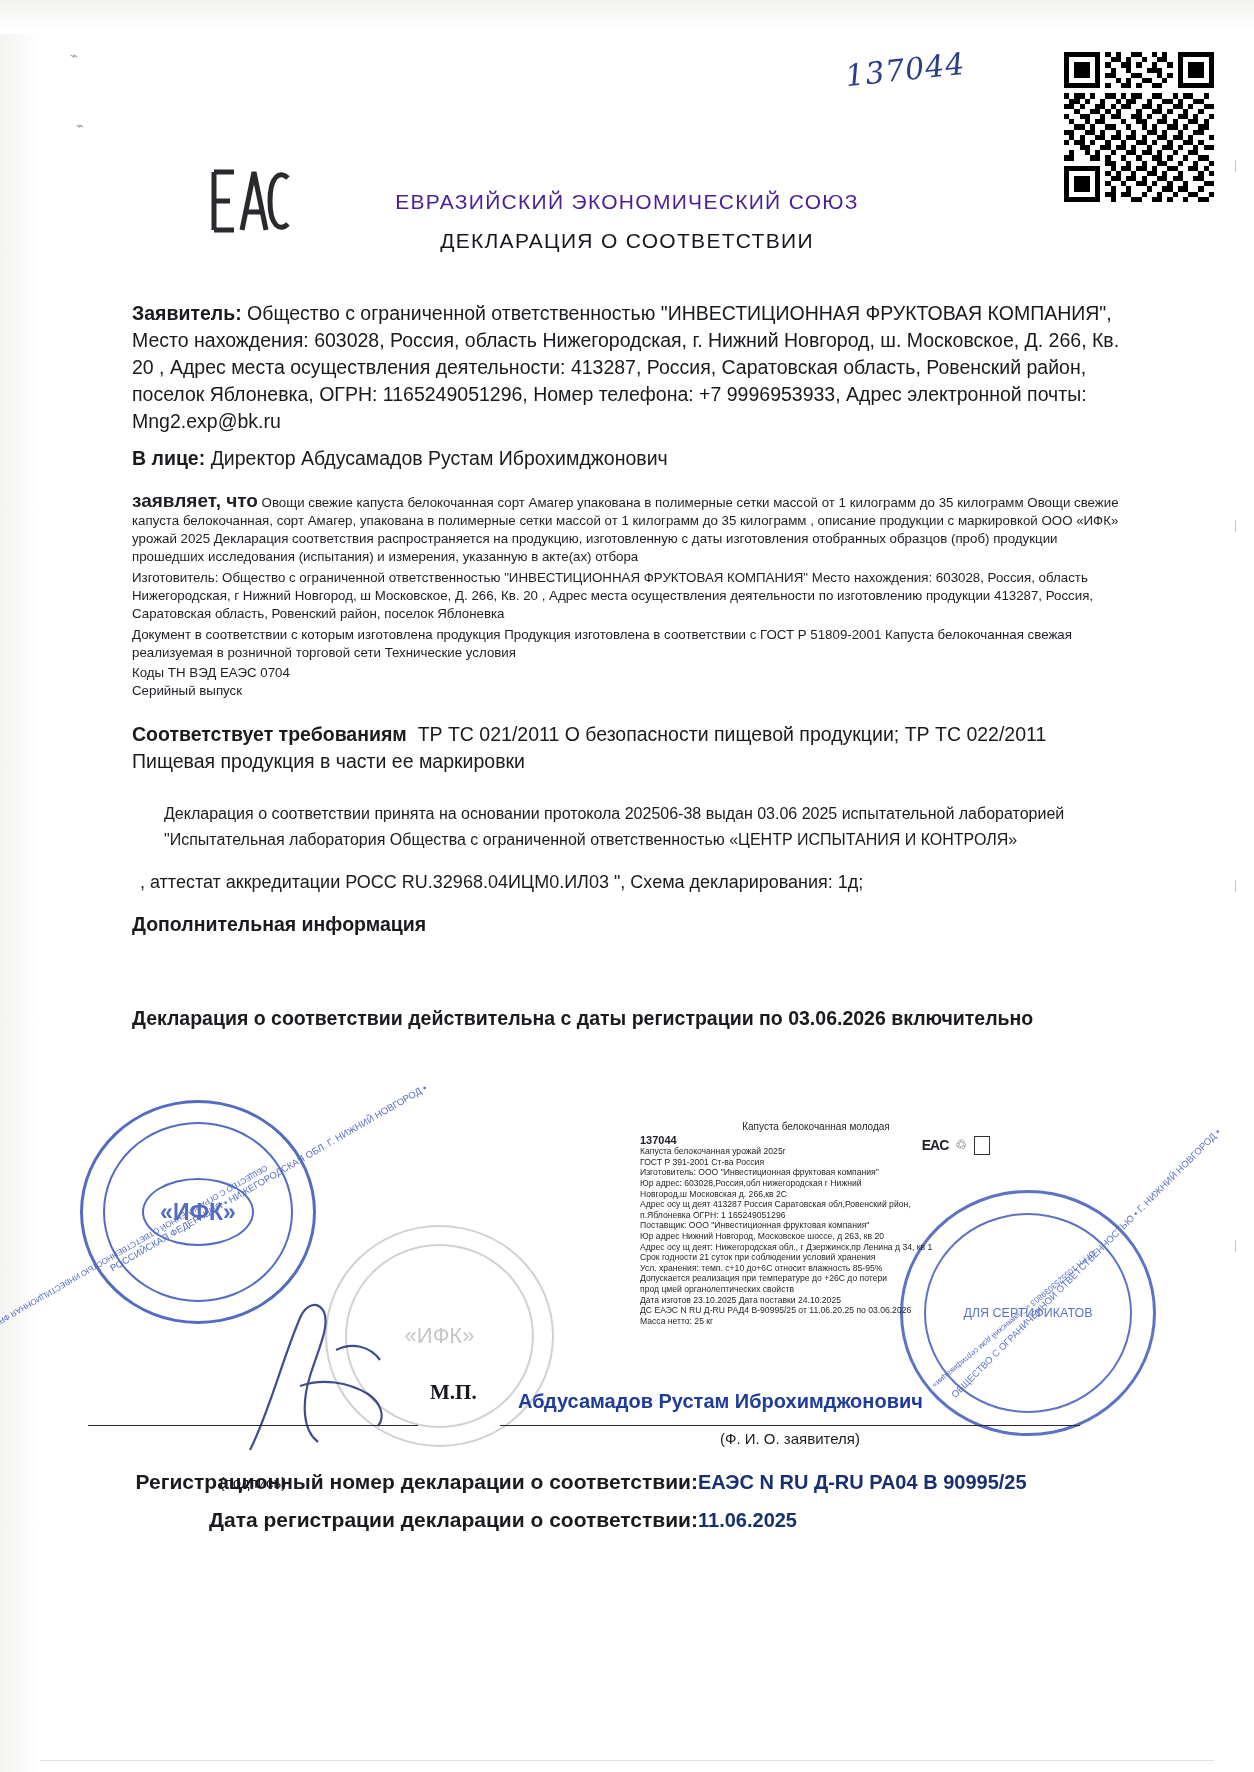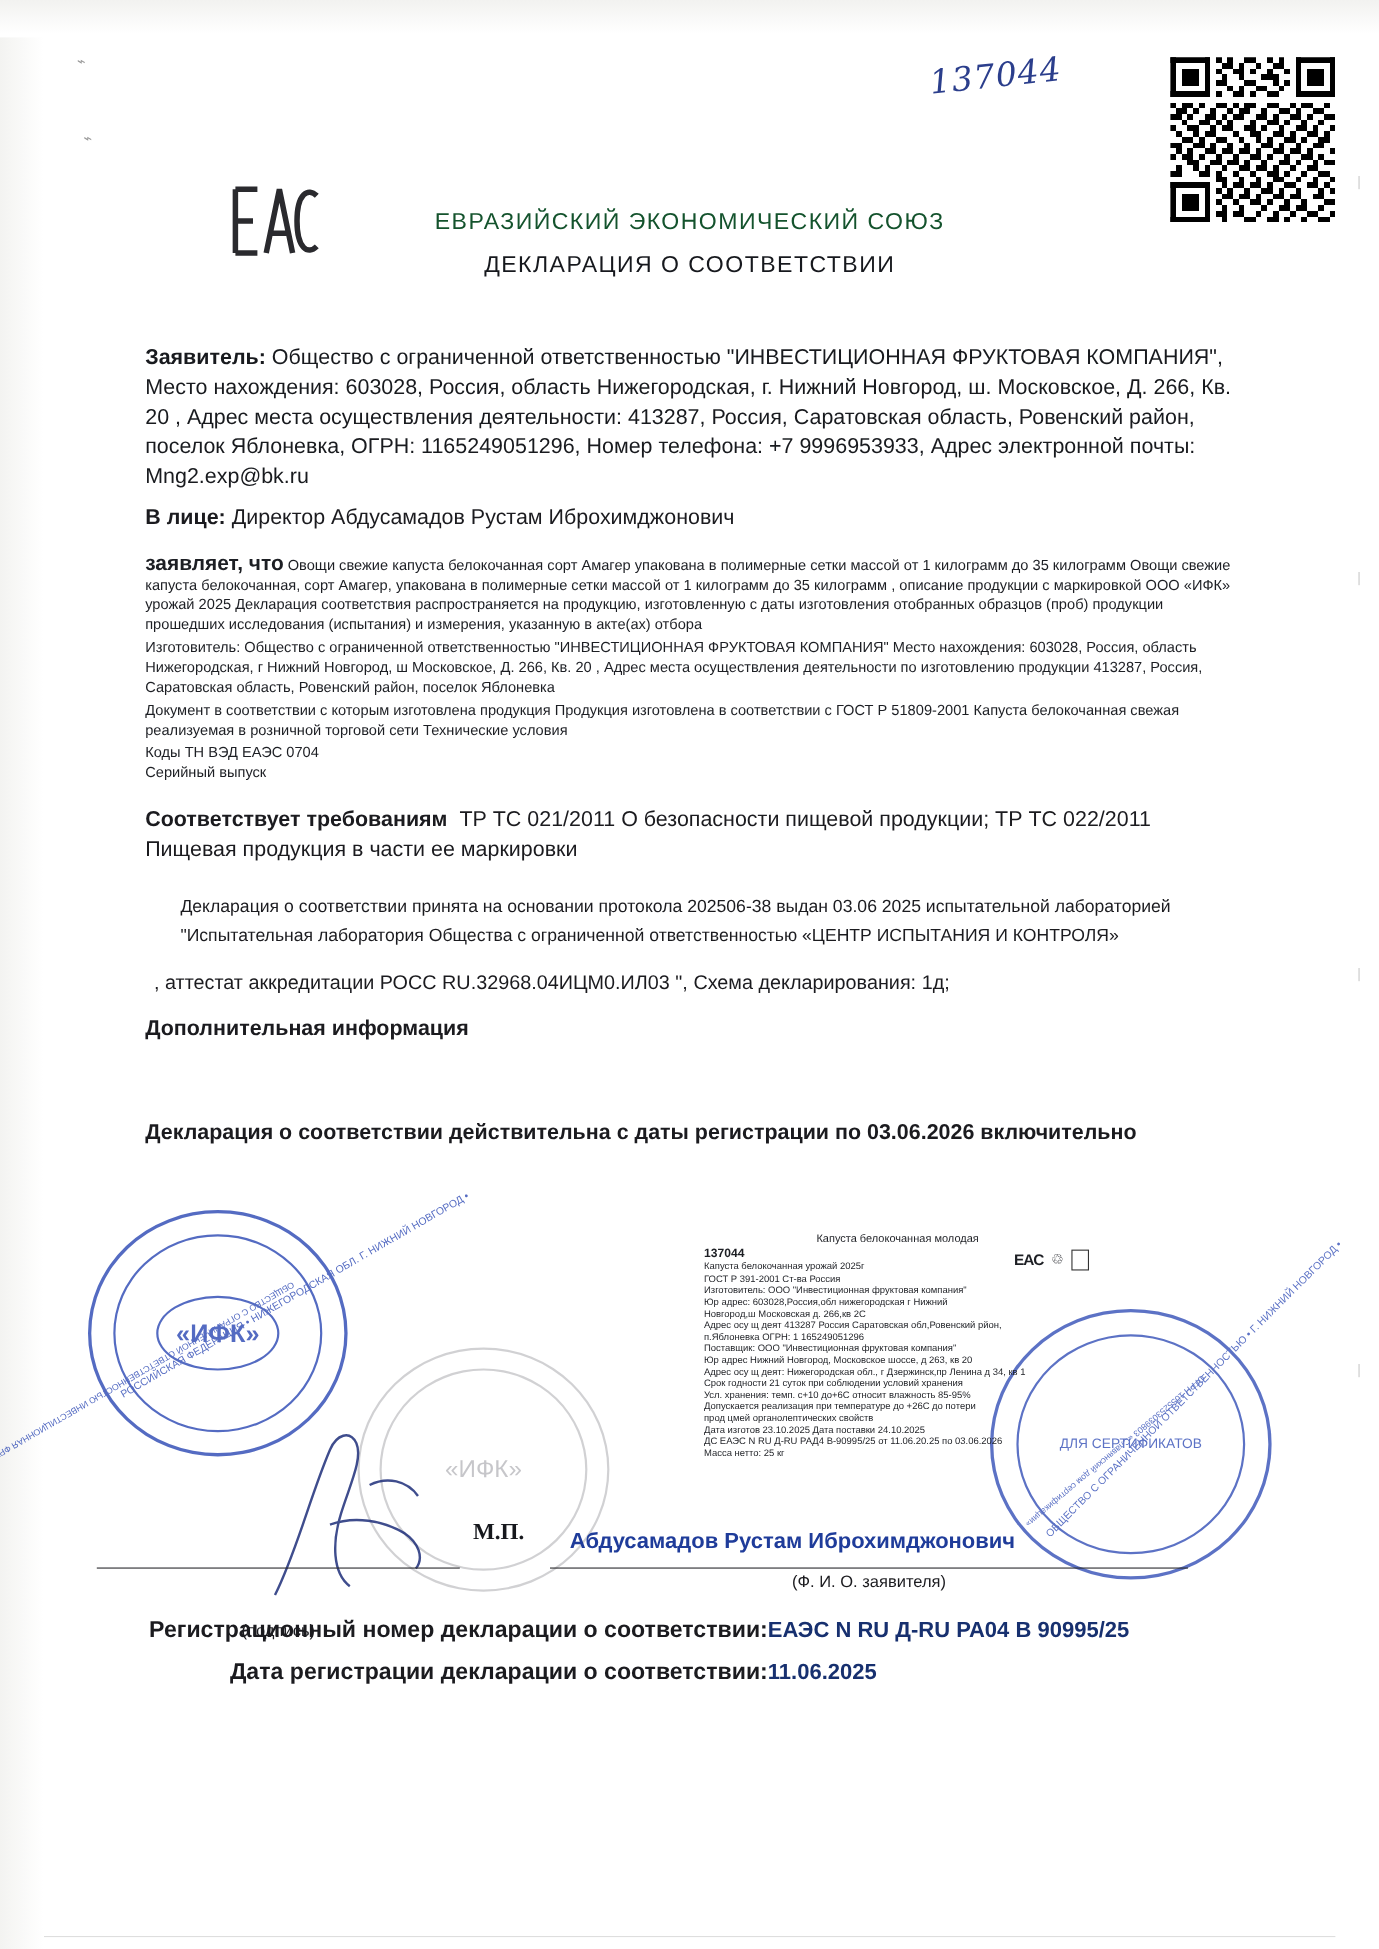--- a/index.html
+++ b/index.html
@@ -71,33 +71,33 @@
   .header {
     position: absolute;
     left: 0;
     top: 190px;
     width: 100%;
     text-align: center;
   }
   .header .title-1 {
     font-size: 21px;
     letter-spacing: 1.3px;
-    color: #14532d;
+    color: #4c1d95;
   }
   .header .title-2 {
     font-size: 21px;
     letter-spacing: 1.3px;
     margin-top: 15px;
     color: #16181d;
   }
 
   .body-block {
     position: absolute;
     left: 132px;
-    top: 312px;
+    top: 300px;
     width: 1000px;
   }
 
   .p-main {
     font-size: 19.5px;
     line-height: 27px;
     color: #181a1e;
     margin: 0 0 2px 0;
   }
   .p-main b, .lbl {

